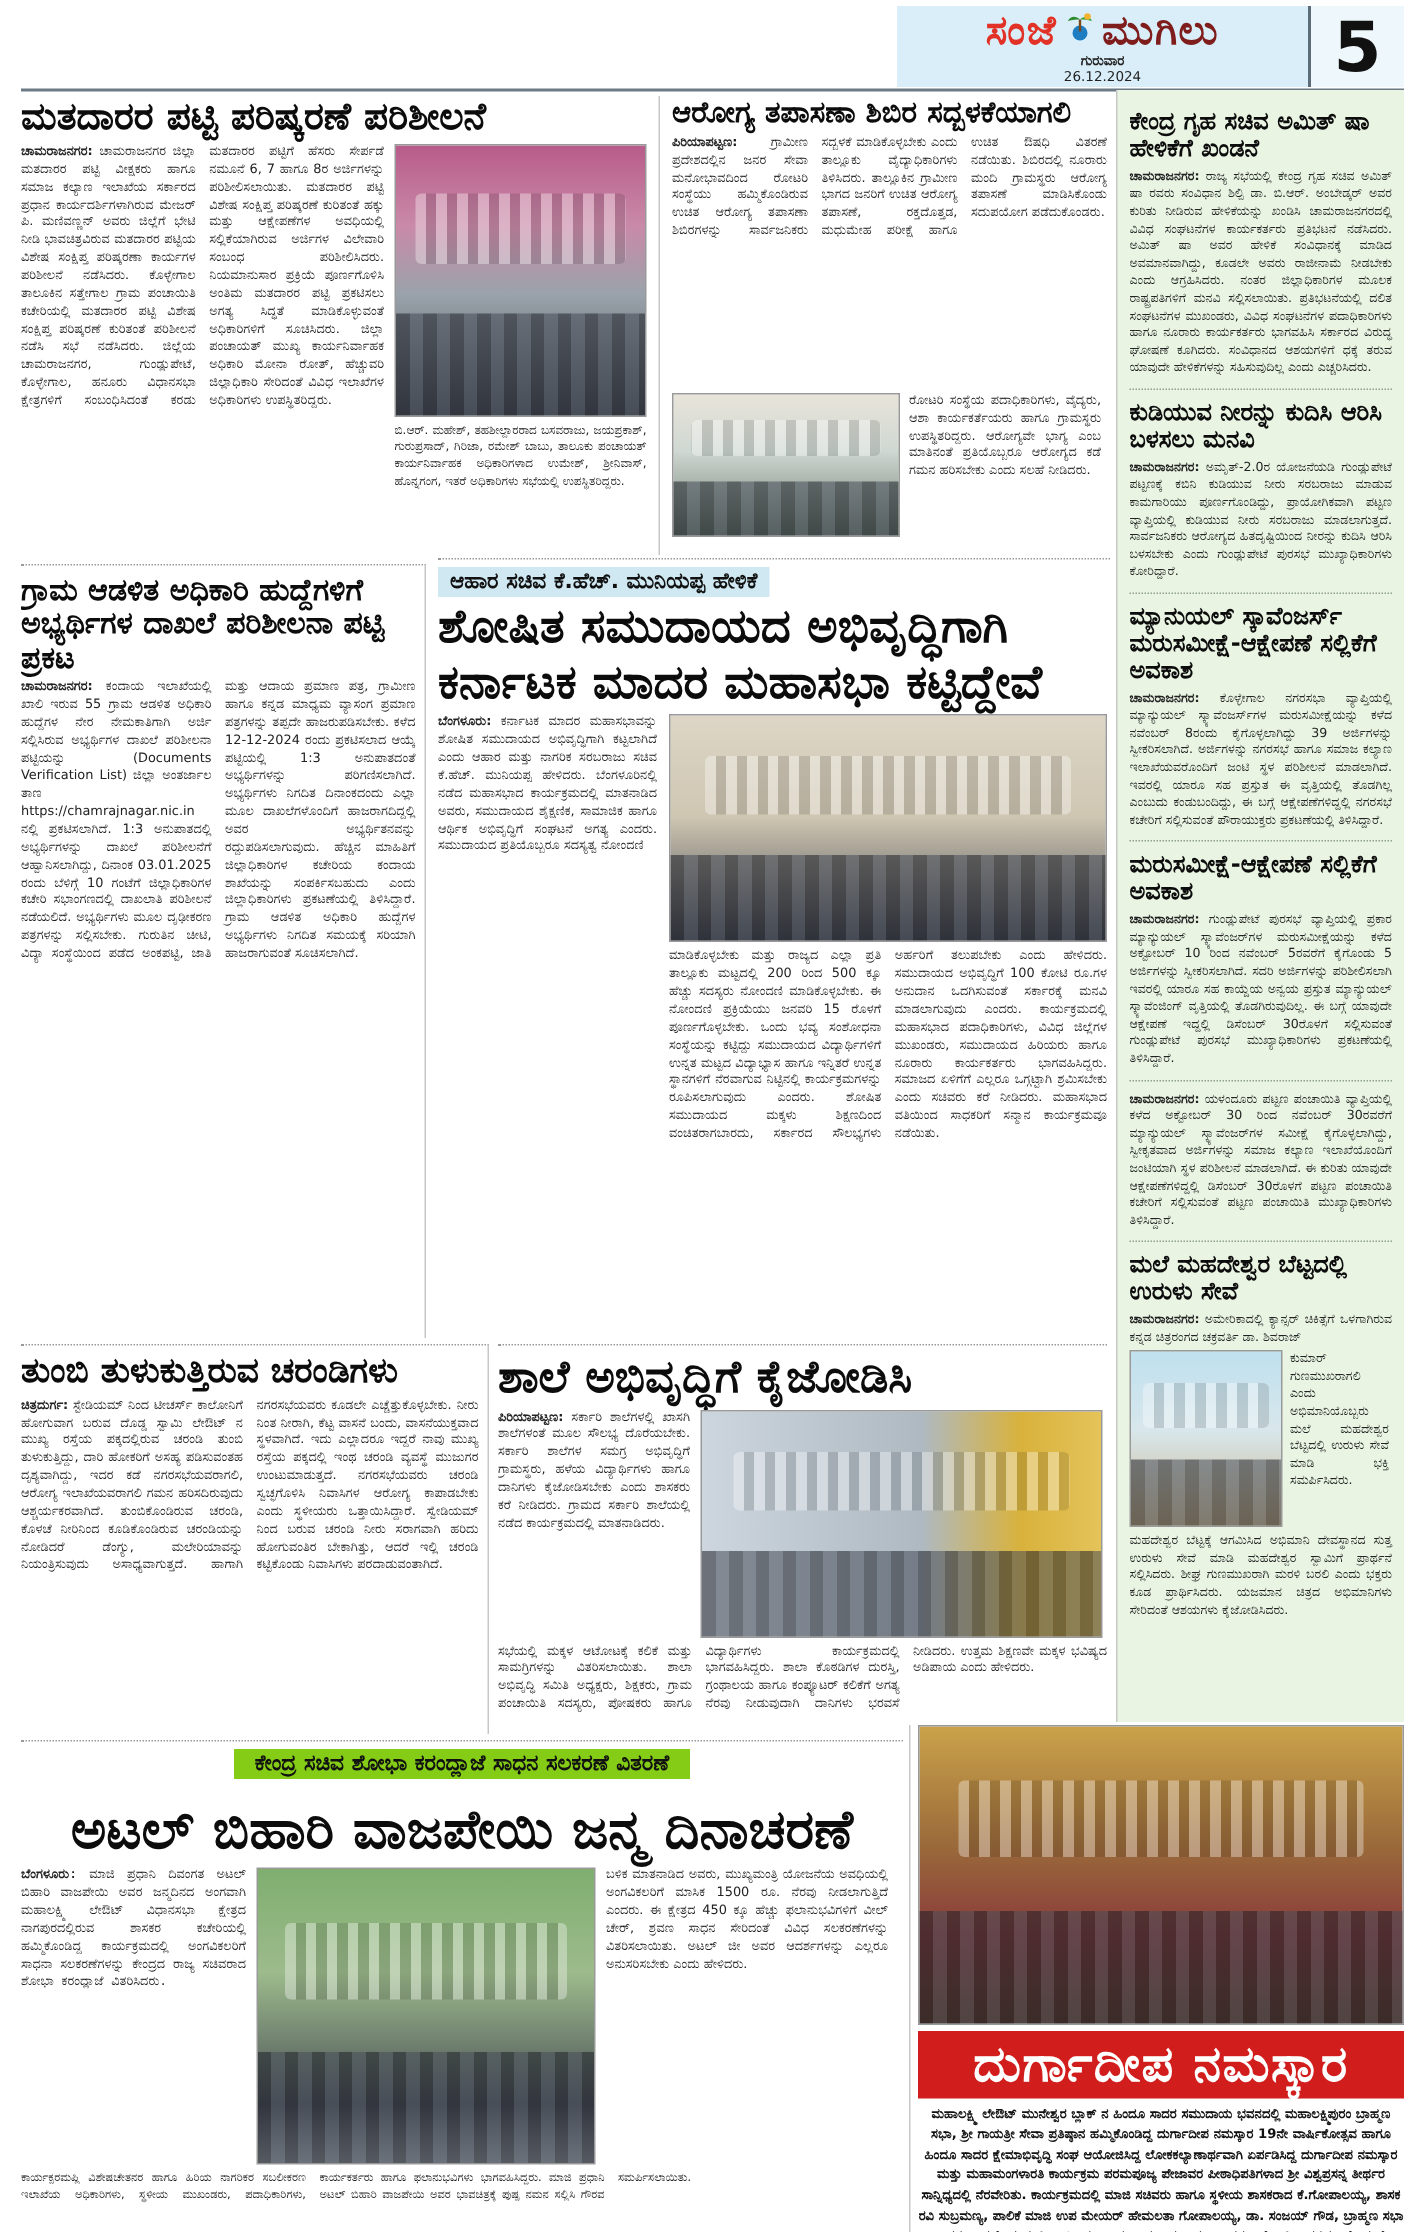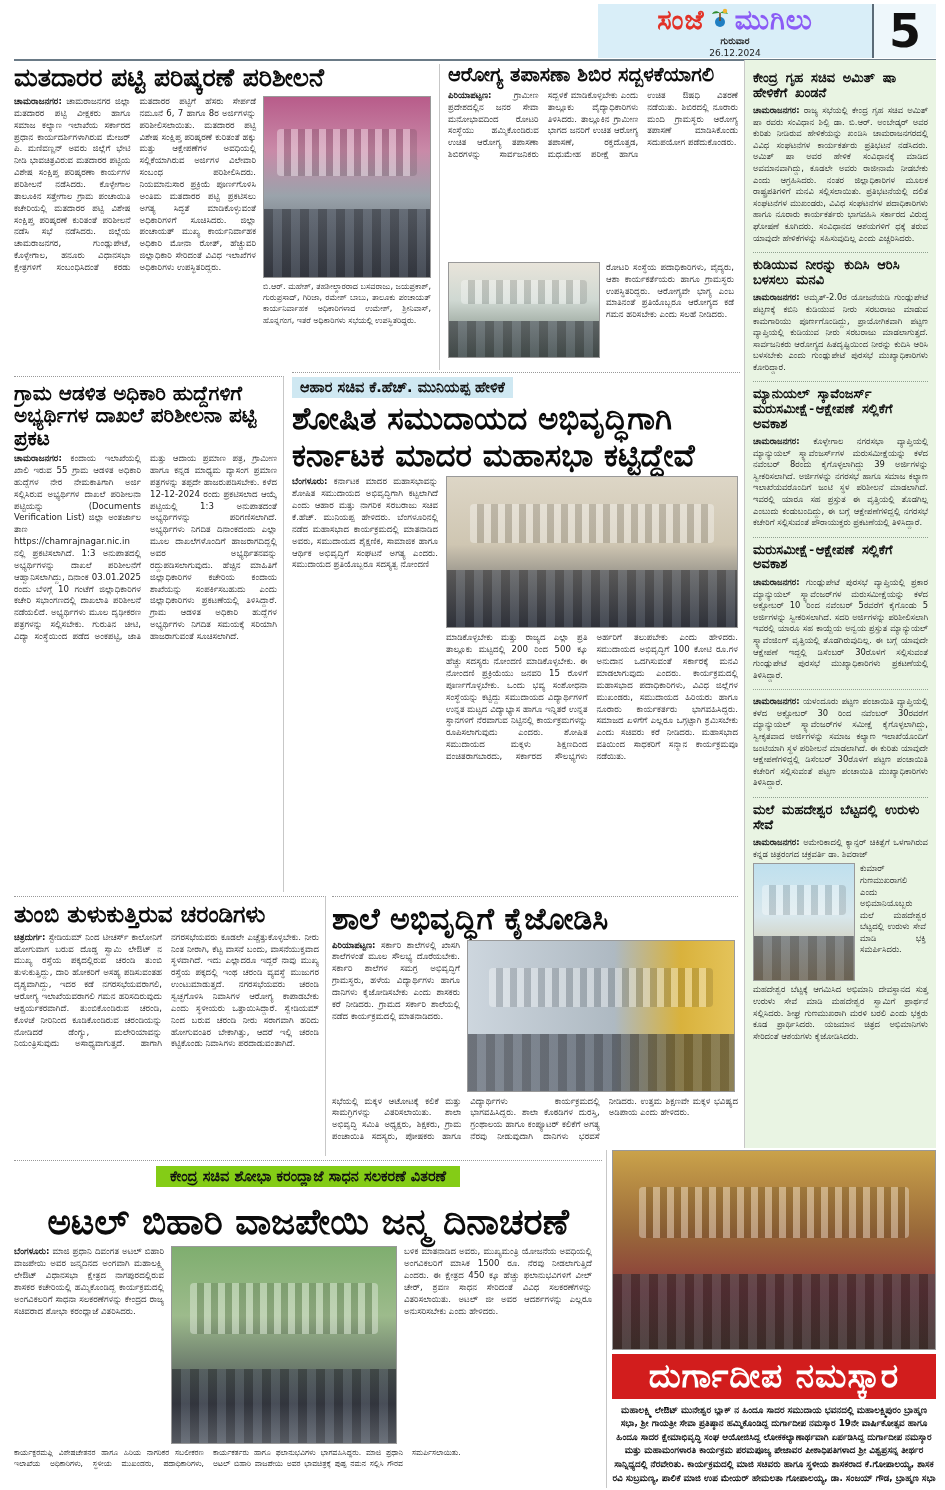--- a/index.html
+++ b/index.html
@@ -3,21 +3,21 @@
 <meta charset="utf-8">
 <style>
   html,body{margin:0;padding:0;background:#ffffff;}
   body{font-family:"DejaVu Sans","Liberation Sans",sans-serif;color:#1c1c1c;}
   .page{position:relative;width:945px;height:1490px;background:#fff;overflow:hidden;}
   
   .masthead{position:absolute;left:598px;top:4px;width:338px;height:54px;background:#d9eef8;display:flex;align-items:center;}
   .mast-left{flex:1;text-align:center;}
   .mast-line1{display:flex;align-items:center;justify-content:center;gap:4px;}
   .mast-red{color:#e23227;font-weight:bold;font-size:27px;letter-spacing:1px;}
-  .mast-dark{color:#8b5cf6;font-weight:bold;font-size:27px;letter-spacing:1px;}
+  .mast-dark{color:#7f1d1d;font-weight:bold;font-size:27px;letter-spacing:1px;}
   .mast-sub{font-size:9px;font-weight:bold;color:#222;line-height:1.25;}
   .mast-date{font-size:9px;color:#222;}
   .pagenum{width:62px;height:100%;border-left:2px solid #5b6b77;display:flex;align-items:center;justify-content:center;font-size:46px;font-weight:bold;color:#111;background:#eef7fb;}
   .rule-top{position:absolute;left:14px;top:59px;width:922px;height:0;border-top:2px solid #6a7a86;}
   
   .art{position:absolute;overflow:hidden;}
   .hl{font-weight:bold;color:#0c0c0c;margin:0 0 4px 0;line-height:1.12;}
   .dl{font-weight:bold;}
   p.body{margin:0;font-size:8.6px;line-height:1.38;text-align:justify;color:#222;}
   .cols2{column-count:2;column-gap:9px;}
@@ -39,21 +39,21 @@
   #art-voters{left:14px;top:64px;width:426px;height:306px;border-right:1px solid #c7c7c7;padding-right:6px;box-sizing:border-box;}
   #art-voters .hl{font-size:25px;}
   .vrow{display:flex;gap:7px;}
   .vtext{width:242px;height:258px;}
   .vright{width:168px;}
   #art-health{left:448px;top:64px;width:290px;height:306px;}
   #art-health .hl{font-size:19.5px;}
   .hrow{display:flex;gap:6px;margin-top:4px;}
   
   .rail{position:absolute;left:744px;top:60px;width:192px;height:1088px;background:#e9f4e3;border-left:1px solid #c7c7c7;box-sizing:border-box;padding:6px 8px;}
-  .rail .hl{font-size:13px;font-family:Liberation Mono, monospace;}
+  .rail .hl{font-size:16px;}
   .rail-art{border-bottom:1px dotted #8fa08f;padding:6px 0 8px 0;}
   .rail-art:last-child{border-bottom:none;}
   .rail p.body{font-size:8.4px;}
   .hillrow{display:flex;gap:5px;margin-top:3px;}
   #art-grama{left:14px;top:376px;width:270px;height:516px;border-right:1px solid #c7c7c7;padding-right:6px;box-sizing:border-box;border-top:1px dotted #999;padding-top:5px;}
   #art-grama .hl{font-size:20px;}
   #art-madara{left:292px;top:372px;width:448px;height:520px;border-top:1px dotted #999;padding-top:4px;box-sizing:border-box;}
   #art-madara .hl{font-size:31px;}
   .mrow{display:flex;gap:8px;}
   .mleft{width:146px;}
@@ -61,21 +61,21 @@
   #art-drains{left:14px;top:896px;width:312px;height:260px;border-right:1px solid #c7c7c7;padding-right:6px;box-sizing:border-box;border-top:1px dotted #999;padding-top:5px;}
   #art-drains .hl{font-size:23px;}
   #art-school{left:332px;top:896px;width:406px;height:260px;border-top:1px dotted #999;padding-top:5px;box-sizing:border-box;}
   #art-school .hl{font-size:30px;}
   .srow{display:flex;gap:7px;}
   .sleft{width:128px;}
   .sright{width:268px;}
   #art-atal{left:14px;top:1160px;width:588px;height:328px;border-top:1px dotted #999;padding-top:5px;box-sizing:border-box;}
   #art-atal .hl{font-size:36px;text-align:center;margin-top:15px;}
   .arow{display:flex;gap:7px;margin-top:3px;}
-  .acol-l{width:150px;}
+  .acol-l{width:150px;font-family:Liberation Mono, monospace;}
   .acol-ph{width:226px;}
   .acol-r{width:188px;}
   .abottom{margin-top:4px;}
   .abottom p.body{font-size:7.6px;}
   #art-durga{left:606px;top:1150px;width:330px;height:338px;border-left:1px solid #c7c7c7;box-sizing:border-box;padding-left:5px;}
   .durga-banner{margin-top:4px;background:#d21d1d;color:#fff;font-weight:bold;font-size:33px;text-align:center;line-height:1.35;letter-spacing:1px;}
   .durga-body{margin-top:5px;font-size:8.8px;font-weight:bold;line-height:1.55;text-align:center;color:#111;}
 </style>
 </head>
 <body>

